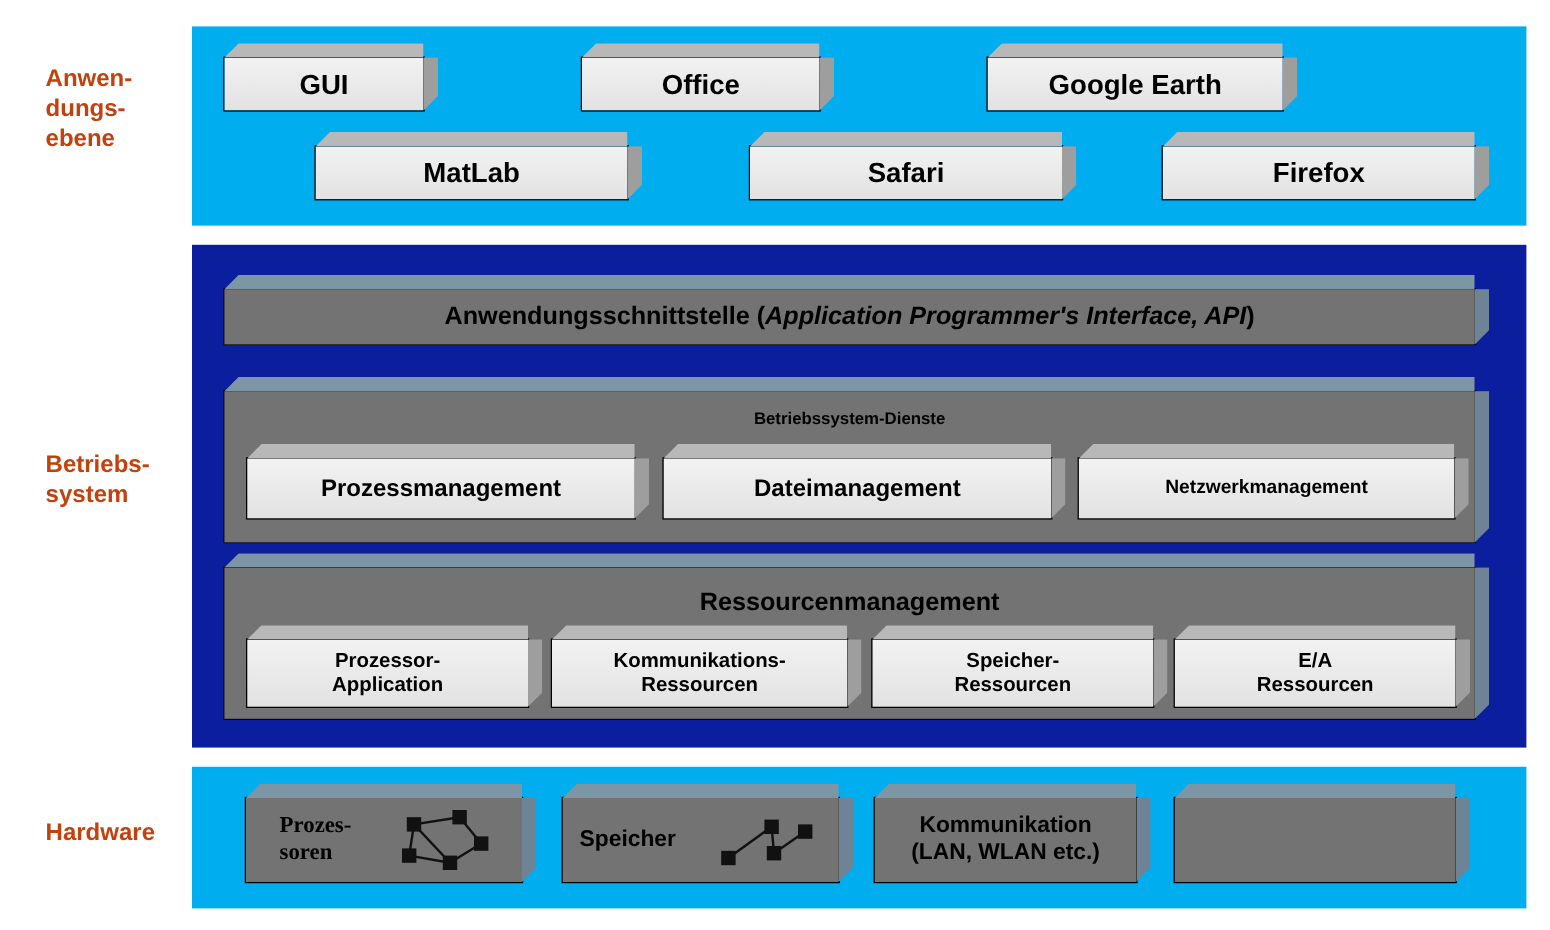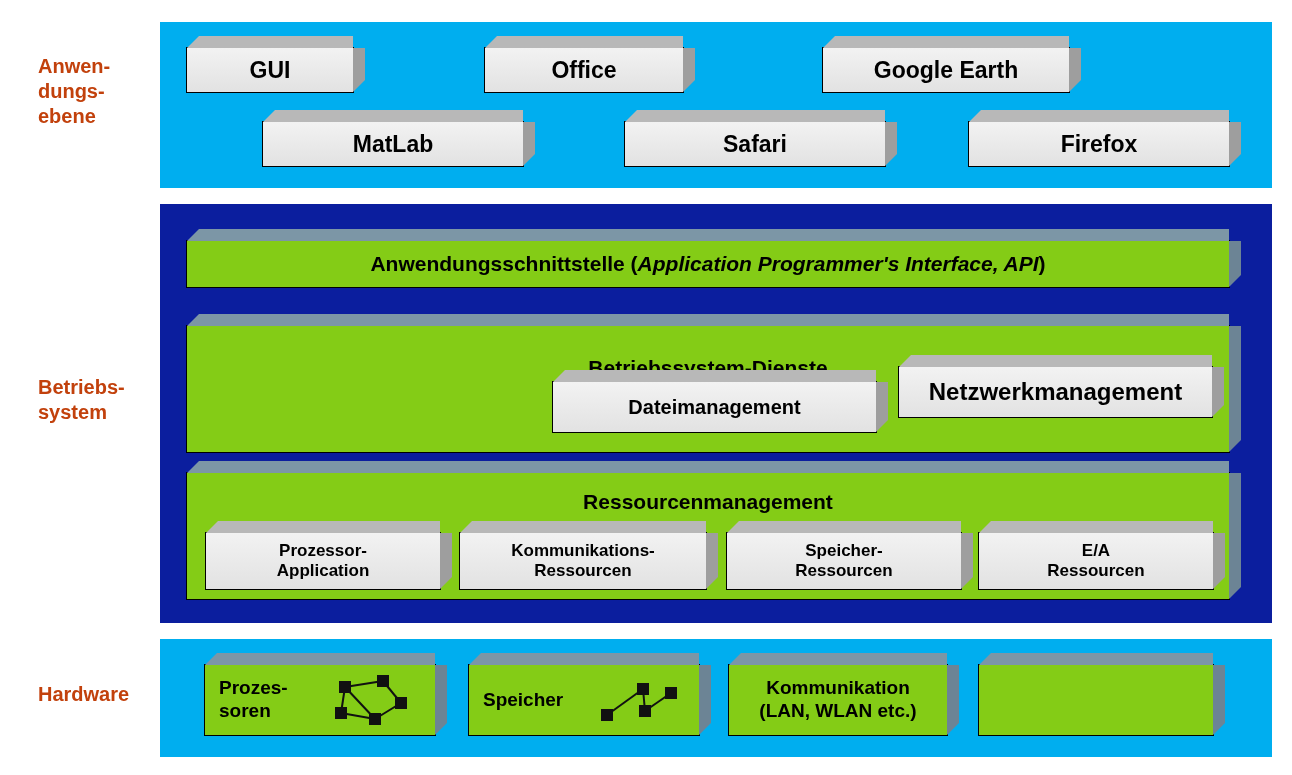--- a/index.html
+++ b/index.html
@@ -107,21 +107,21 @@
     background: #B8B8B8;
     clip-path: polygon(0% 100%, 12px 0%, 100% 0%, calc(100% - 0px) 100%);
   }
   .light .face-side .sh {
     background: #9E9E9E;
     clip-path: polygon(0% 0%, 100% -12px, 100% calc(100% - 12px), 0% 100%);
   }
 
   
   .steel {
-    background: #84cc16;
+    background: #737373;
   }
   .steel .face-top .sh {
     background: #7C96A6;
     clip-path: polygon(0% 100%, 12px 0%, 100% 0%, 100% 100%);
   }
   .steel .face-side .sh {
     background: #6C8495;
     clip-path: polygon(0% 0%, 100% -12px, 100% calc(100% - 12px), 0% 100%);
   }
 
@@ -142,27 +142,26 @@
 
   
   #panel-services {
     left: 186px; top: 325px; width: 1044px; height: 128px;
     display: block;
   }
   #panel-services .panel-title {
     position: absolute;
     left: 0; top: 14px; width: 100%;
     text-align: center;
-    font-size: 21px;
+    font-size: 14px;
     font-weight: bold;
-    margin-top: 16px;
   }
   #box-prozessmanagement { left: 205px; top: 381px; width: 325px; height: 52px; font-size: 20px; }
   #box-dateimanagement   { left: 552px; top: 381px; width: 325px; height: 52px; font-size: 20px; }
-  #box-netzwerkmanagement{ left: 898px; top: 366px; width: 315px; height: 52px; font-size: 24px; }
+  #box-netzwerkmanagement{ left: 898px; top: 381px; width: 315px; height: 52px; font-size: 16px; }
 
   
   #panel-resources {
     left: 186px; top: 472px; width: 1044px; height: 128px;
     display: block;
   }
   #panel-resources .panel-title {
     position: absolute;
     left: 0; top: 17px; width: 100%;
     text-align: center;
@@ -174,21 +173,21 @@
   #box-res-komm      { left: 459px; top: 532px; width: 248px; height: 58px; }
   #box-res-speicher  { left: 726px; top: 532px; width: 236px; height: 58px; }
   #box-res-ea        { left: 978px; top: 532px; width: 236px; height: 58px; }
 
   
   .hw-box { font-size: 19px; line-height: 1.2; white-space: pre-line; }
   #box-hw-prozessoren {
     left: 204px; top: 664px; width: 232px; height: 72px;
     justify-content: flex-start; text-align: left;
   }
-  #box-hw-prozessoren .hw-label { padding-left: 14px; }
+  #box-hw-prozessoren .hw-label { padding-left: 28px; font-family: Liberation Serif, serif; }
   #box-hw-speicher {
     left: 468px; top: 664px; width: 232px; height: 72px;
     justify-content: flex-start; text-align: left;
   }
   #box-hw-speicher .hw-label { padding-left: 14px; }
   #box-hw-kommunikation { left: 728px; top: 664px; width: 220px; height: 72px; }
   #box-hw-ea            { left: 978px; top: 664px; width: 236px; height: 72px; }
 
   
   .netgraph { position: absolute; pointer-events: none; }
@@ -280,20 +279,29 @@
   </div>
 
   <div class="box3d steel" id="panel-services">
     <span class="face-top">
         <span class="sh"></span>
       </span>
     <span class="face-side">
         <span class="sh"></span>
       </span>
     <span class="panel-title">Betriebssystem-Dienste</span>
+  </div>
+  <div class="box3d light" id="box-prozessmanagement">
+    <span class="face-top">
+        <span class="sh"></span>
+      </span>
+    <span class="face-side">
+        <span class="sh"></span>
+      </span>
+    <span>Prozessmanagement</span>
   </div>
   <div class="box3d light" id="box-dateimanagement">
     <span class="face-top">
         <span class="sh"></span>
       </span>
     <span class="face-side">
         <span class="sh"></span>
       </span>
     <span>Dateimanagement</span>
   </div>

